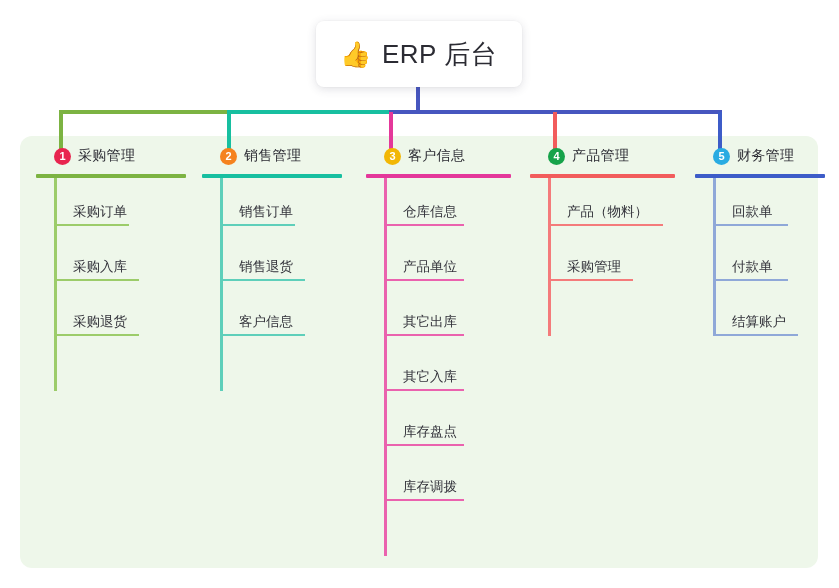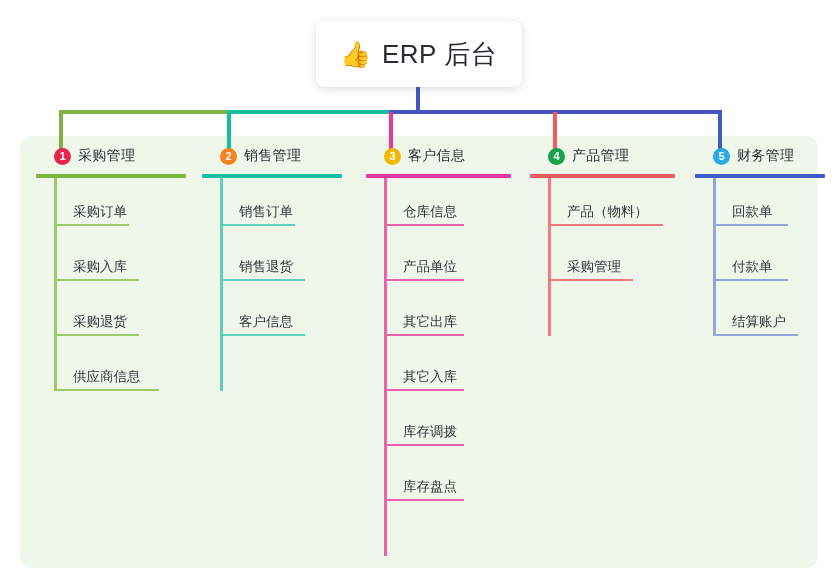--- a/index.html
+++ b/index.html
@@ -181,24 +181,20 @@
           <div class="leaf-rule" style="background: rgb(156, 204, 106); width: 75px;"></div>
         </div>
         <div class="leaf">
           <span class="leaf-label">采购入库</span>
           <div class="leaf-rule" style="background: rgb(156, 204, 106); width: 85px;"></div>
         </div>
         <div class="leaf">
           <span class="leaf-label">采购退货</span>
           <div class="leaf-rule" style="background: rgb(156, 204, 106); width: 85px;"></div>
         </div>
-        <div class="leaf">
-          <span class="leaf-label">供应商信息</span>
-          <div class="leaf-rule" style="background: rgb(156, 204, 106); width: 105px;"></div>
-        </div>
       </div>
     </div>
     <div class="column" style="left: 202px; width: 140px;">
       <div class="col-head">
         <span class="badge" style="background: rgb(245, 130, 31);">2</span>
         <span class="col-title">销售管理</span>
       </div>
       <div class="head-rule" style="background: rgb(23, 191, 160); width: 140px;"></div>
       <div class="col-body">
         <div class="spine" style="background: rgb(94, 207, 186); height: 213px;"></div>
@@ -234,25 +230,25 @@
         </div>
         <div class="leaf">
           <span class="leaf-label">其它出库</span>
           <div class="leaf-rule" style="background: rgb(234, 98, 174); width: 80px;"></div>
         </div>
         <div class="leaf">
           <span class="leaf-label">其它入库</span>
           <div class="leaf-rule" style="background: rgb(234, 98, 174); width: 80px;"></div>
         </div>
         <div class="leaf">
+          <span class="leaf-label">库存盘点</span>
+          <div class="leaf-rule" style="background: rgb(234, 98, 174); width: 80px;"></div>
+        </div>
+        <div class="leaf">
           <span class="leaf-label">库存调拨</span>
-          <div class="leaf-rule" style="background: rgb(234, 98, 174); width: 80px;"></div>
-        </div>
-        <div class="leaf">
-          <span class="leaf-label">库存盘点</span>
           <div class="leaf-rule" style="background: rgb(234, 98, 174); width: 80px;"></div>
         </div>
       </div>
     </div>
     <div class="column" style="left: 530px; width: 145px;">
       <div class="col-head">
         <span class="badge" style="background: rgb(22, 163, 74);">4</span>
         <span class="col-title">产品管理</span>
       </div>
       <div class="head-rule" style="background: rgb(242, 92, 92); width: 145px;"></div>

